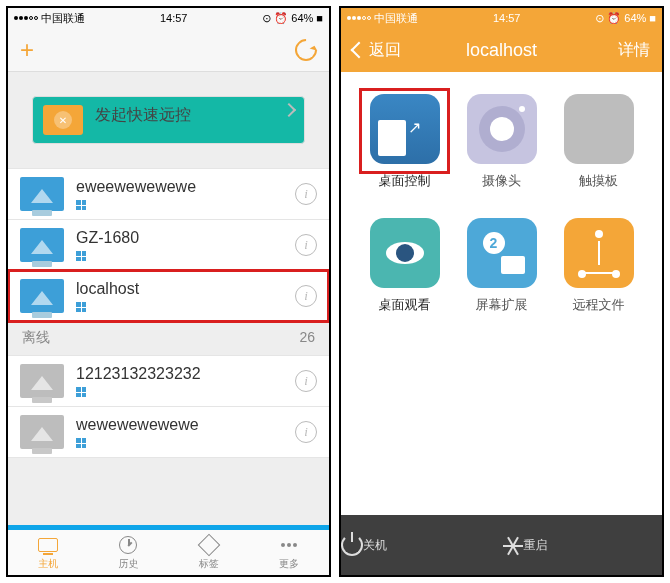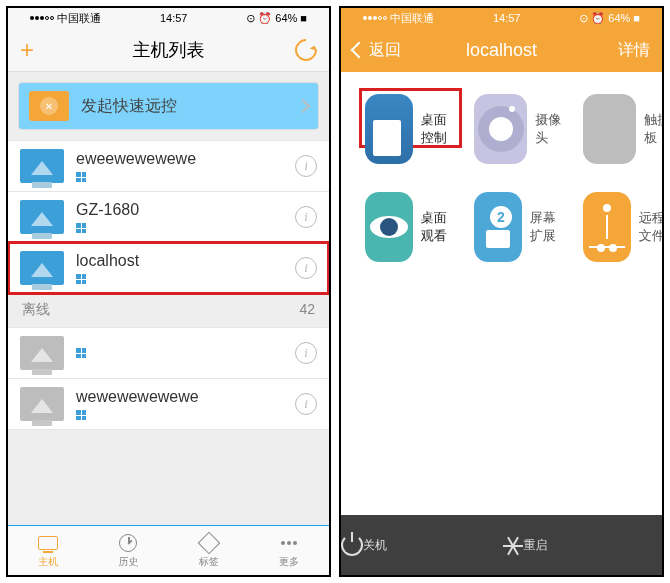--- a/index.html
+++ b/index.html
@@ -1,20 +1,20 @@
 <!DOCTYPE html>
 <html><head>
 <meta charset="utf-8">
 <style>
 * { margin: 0; padding: 0; box-sizing: border-box; font-family: -apple-system, "Helvetica Neue", sans-serif; }
 body { background: #fff; width: 670px; height: 583px; display: flex; gap: 8px; padding: 6px; }
 .phone { flex: 1; border: 2px solid #000; display: flex; flex-direction: column; background: #f0f0f0; overflow: hidden; }
 
 
-.status-bar { height: 20px; display: flex; align-items: center; justify-content: space-between; padding: 0 22px; font-size: 11px; font-weight: 500; }
+.status-bar { height: 20px; display: flex; align-items: center; justify-content: space-between; padding: 0 6px; font-size: 11px; font-weight: 500; }
 .status-bar.light { background: #f7f7f7; color: #000; }
 .status-bar.dark { background: #f4a638; color: #fff; }
 .status-left, .status-right { display: flex; align-items: center; gap: 3px; }
 .dots { display: flex; gap: 1px; }
 .dots span { width: 4px; height: 4px; border-radius: 50%; background: currentColor; }
 .dots span.empty { background: transparent; border: 0.8px solid currentColor; }
 
 
 .nav { height: 44px; display: flex; align-items: center; justify-content: space-between; padding: 0 12px; }
 .nav.light { background: #f7f7f7; border-bottom: 1px solid #ddd; }
@@ -23,21 +23,21 @@
 .nav-left, .nav-right { width: 50px; display: flex; align-items: center; }
 .nav-right { justify-content: flex-end; }
 .nav.orange .nav-title { color: #fff; }
 .plus-icon { color: #f4a638; font-size: 24px; font-weight: 300; }
 .refresh-icon { width: 22px; height: 22px; border: 2px solid #f4a638; border-radius: 50%; border-top-color: transparent; transform: rotate(45deg); position: relative; }
 .refresh-icon::after { content: ''; position: absolute; top: -4px; right: 2px; border: 4px solid transparent; border-bottom-color: #f4a638; transform: rotate(-30deg); }
 .back-chev { width: 12px; height: 12px; border-left: 2px solid #fff; border-bottom: 2px solid #fff; transform: rotate(45deg); margin-right: 4px; }
 
 
 .content { flex: 1; background: #eeeeee; overflow-y: auto; }
-.quick-row { margin: 10px; background: #7dd3fc; border: 1px solid #ddd; border-radius: 4px; display: flex; align-items: center; padding: 8px 10px; gap: 12px; }
+.quick-row { margin: 24px; background: #14b8a6; border: 1px solid #ddd; border-radius: 4px; display: flex; padding: 8px 10px; gap: 12px; }
 .quick-icon { width: 40px; height: 30px; background: #f4a638; border-radius: 3px; position: relative; display: flex; align-items: center; justify-content: center; }
 .quick-icon::before { content: '✕'; color: #fff; background: rgba(255,255,255,0.3); border-radius: 50%; width: 18px; height: 18px; display: flex; align-items: center; justify-content: center; font-size: 10px; }
 .quick-label { flex: 1; font-size: 16px; color: #444; }
 .chev-right { width: 10px; height: 10px; border-right: 2px solid #bbb; border-top: 2px solid #bbb; transform: rotate(45deg); }
 
 .section-head { display: flex; justify-content: space-between; padding: 8px 14px; font-size: 14px; color: #888; }
 .host-row { background: #fff; border-top: 1px solid #e5e5e5; border-bottom: 1px solid #e5e5e5; display: flex; align-items: center; padding: 8px 12px; gap: 12px; margin-bottom: -1px; position: relative; }
 .host-row.highlight { outline: 3px solid #d91f1f; outline-offset: -2px; z-index: 2; }
 .monitor { width: 44px; height: 34px; border-radius: 2px; position: relative; display: flex; align-items: center; justify-content: center; }
 .monitor.online { background: #3d9fd8; }
@@ -45,37 +45,37 @@
 .monitor::after { content: ''; position: absolute; bottom: -5px; left: 50%; transform: translateX(-50%); width: 20px; height: 6px; background: #c8c8c8; border-radius: 1px; }
 .monitor.online::after { background: #a8ccde; }
 .monitor-inner { width: 22px; height: 14px; background: rgba(255,255,255,0.6); clip-path: polygon(0 100%, 50% 0, 100% 100%); margin-bottom: -4px; }
 .host-body { flex: 1; display: flex; flex-direction: column; gap: 4px; }
 .host-name { font-size: 16px; color: #333; }
 .os-icon { width: 10px; height: 10px; display: grid; grid-template-columns: 1fr 1fr; gap: 1px; }
 .os-icon span { background: #3d9fd8; }
 .host-row .info-icon { width: 22px; height: 22px; border: 1.5px solid #bbb; border-radius: 50%; display: flex; align-items: center; justify-content: center; color: #bbb; font-size: 13px; font-style: italic; font-family: serif; }
 
 
-.tabbar { height: 50px; background: #fafafa; border-top: 1px solid #0ea5e9; display: flex; }
+.tabbar { height: 50px; background: #fafafa; border-top: 5px solid #0ea5e9; display: flex; }
 .tab { flex: 1; display: flex; flex-direction: column; align-items: center; justify-content: center; gap: 2px; font-size: 10px; color: #888; }
 .tab.active { color: #f4a638; }
 .tab-icon { width: 22px; height: 20px; display: flex; align-items: center; justify-content: center; }
 .tab-monitor { width: 20px; height: 14px; border: 1.5px solid currentColor; border-radius: 2px; position: relative; }
 .tab-monitor::after { content: ''; position: absolute; bottom: -4px; left: 50%; transform: translateX(-50%); width: 10px; height: 2px; background: currentColor; }
 .tab-clock { width: 18px; height: 18px; border: 1.5px solid currentColor; border-radius: 50%; position: relative; }
 .tab-clock::before { content: ''; position: absolute; left: 50%; top: 50%; width: 5px; height: 1.5px; background: currentColor; transform-origin: left; transform: rotate(-45deg); }
 .tab-clock::after { content: ''; position: absolute; left: 50%; top: 50%; width: 1.5px; height: 6px; background: currentColor; transform-origin: top; transform: translateY(-6px); }
 .tab-tag { width: 16px; height: 16px; border: 1.5px solid currentColor; transform: rotate(45deg); }
 .tab-more { display: flex; gap: 2px; }
 .tab-more span { width: 4px; height: 4px; border-radius: 50%; background: currentColor; }
 
 
 .grid-area { flex: 1; background: #fff; padding: 22px 24px; }
 .grid { display: grid; grid-template-columns: repeat(3, 1fr); gap: 28px 18px; }
-.grid-item { display: flex; align-items: center; gap: 8px; position: relative; }
+.grid-item { display: flex; flex-direction: column; align-items: center; gap: 8px; position: relative; }
 .grid-item.highlight::before { content: ''; position: absolute; top: -6px; left: -6px; right: -6px; bottom: 16px; border: 3px solid #d91f1f; }
 .grid-icon { width: 70px; height: 70px; border-radius: 14px; display: flex; align-items: center; justify-content: center; position: relative; overflow: hidden; }
 .grid-label { font-size: 13px; color: #555; }
 .grid-item.highlight .grid-label, .grid-item.dark-label .grid-label { color: #222; font-weight: 500; }
 
 .ico-desktop-ctrl { background: linear-gradient(to bottom, #3a87c4, #2d6fa8); }
 .ico-desktop-ctrl::before { content: ''; position: absolute; left: 8px; bottom: 8px; width: 28px; height: 36px; background: #fff; border-radius: 2px; }
 .ico-desktop-ctrl::after { content: '↖'; position: absolute; right: 18px; top: 24px; color: #fff; font-size: 16px; transform: scaleX(-1); }
 
 .ico-camera { background: #c6c4e0; }
@@ -128,21 +128,20 @@
       <span>⊙ ⏰</span>
       <span>64%</span>
       <span>■</span>
     </div>
   </div>
 
   <div class="nav light">
     <div class="nav-left">
         <span class="plus-icon">+</span>
       </div>
-    <div class="nav-title">主机列表</div>
     <div class="nav-right">
         <span class="refresh-icon"></span>
       </div>
   </div>
 
   <div class="content">
     <div class="quick-row">
       <div class="quick-icon"></div>
       <div class="quick-label">发起快速远控</div>
       <div class="chev-right"></div>
@@ -192,28 +191,29 @@
             <span></span>
             <span></span>
             <span></span>
           </div>
       </div>
       <div class="info-icon">i</div>
     </div>
 
     <div class="section-head">
       <span>离线</span>
-      <span>42</span>
+      <span>26</span>
     </div>
 
     <div class="host-row">
       <div class="monitor offline">
           <div class="monitor-inner"></div>
         </div>
       <div class="host-body">
+        <div class="host-name">12123132323232</div>
         <div class="os-icon">
             <span></span>
             <span></span>
             <span></span>
             <span></span>
           </div>
       </div>
       <div class="info-icon">i</div>
     </div>
 

